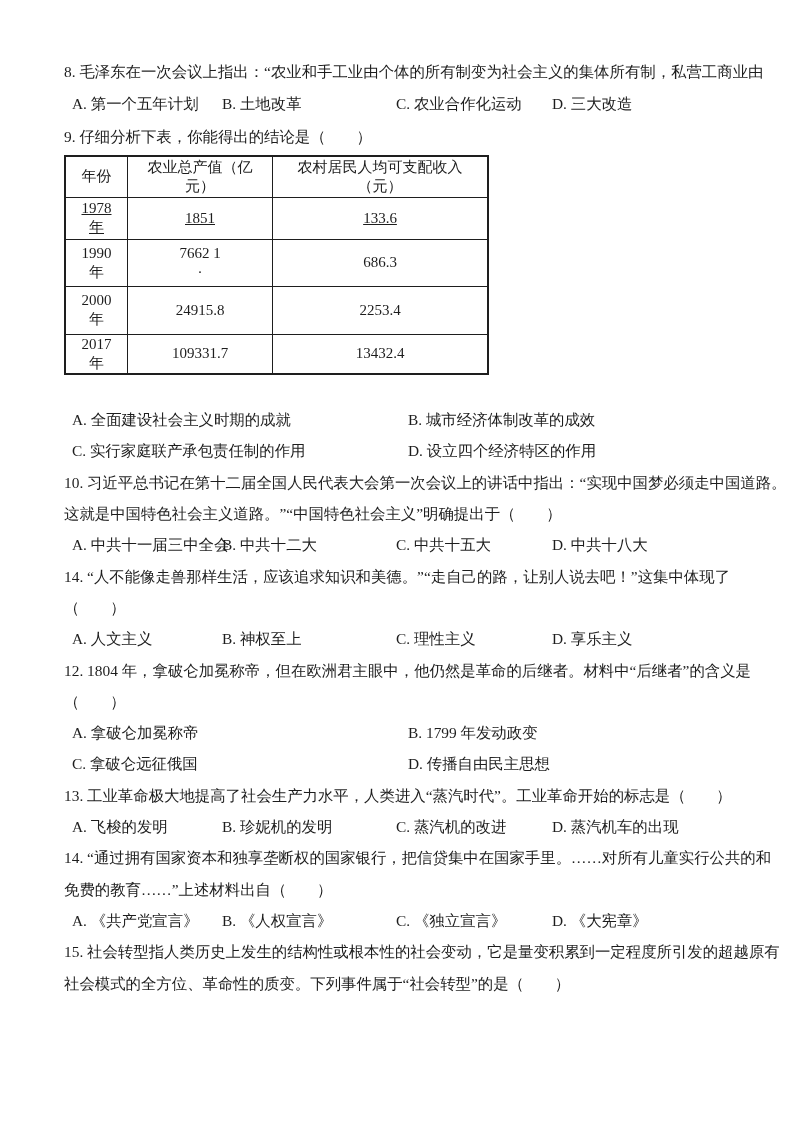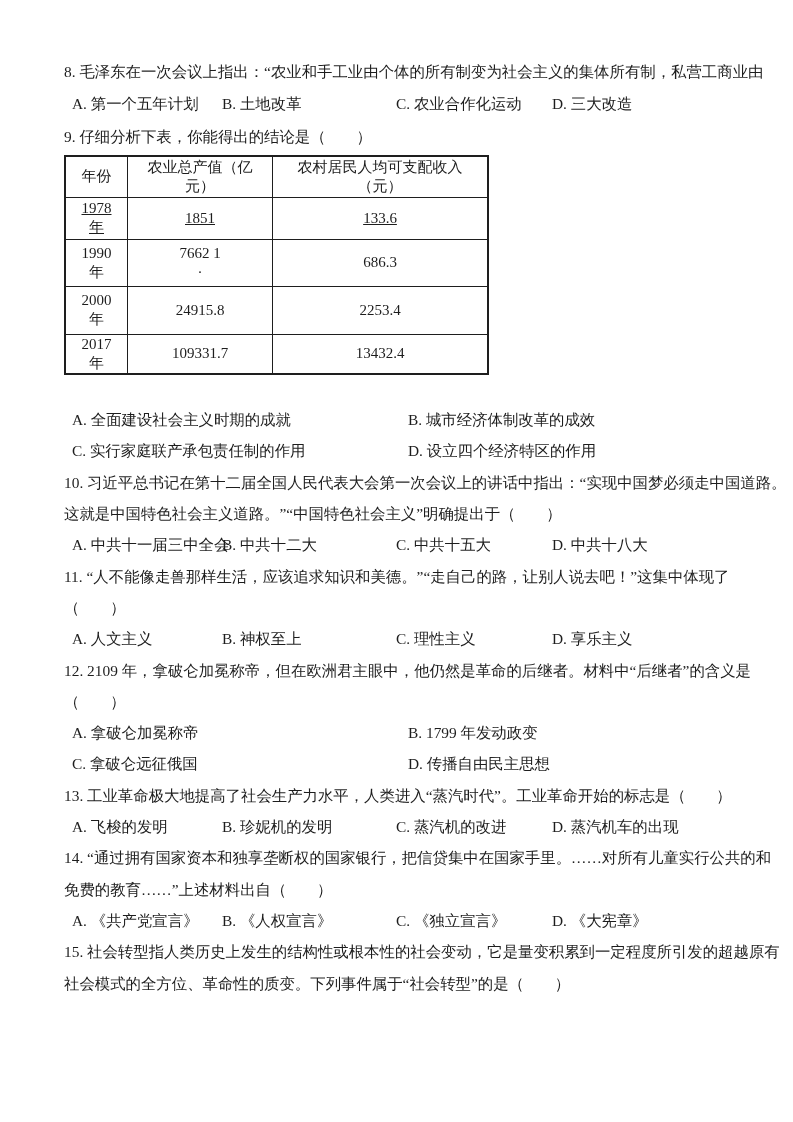--- a/index.html
+++ b/index.html
@@ -104,30 +104,30 @@
 
       <div class="ln">10. 习近平总书记在第十二届全国人民代表大会第一次会议上的讲话中指出：“实现中国梦必须走中国道路。</div>
       <div class="ln">这就是中国特色社会主义道路。”“中国特色社会主义”明确提出于（　　）</div>
       <div class="row">
         <span class="opt o1">A. 中共十一届三中全会</span>
         <span class="opt o2">B. 中共十二大</span>
         <span class="opt o3">C. 中共十五大</span>
         <span class="opt o4">D. 中共十八大</span>
       </div>
 
-      <div class="ln">11. “人不能像走兽那样生活，应该追求知识和美德。”“走自己的路，让别人说去吧！”这集中体现了</div>
+      <div class="ln">14. “人不能像走兽那样生活，应该追求知识和美德。”“走自己的路，让别人说去吧！”这集中体现了</div>
       <div class="ln">（　　）</div>
       <div class="row">
         <span class="opt o1">A. 人文主义</span>
         <span class="opt o2">B. 神权至上</span>
         <span class="opt o3">C. 理性主义</span>
         <span class="opt o4">D. 享乐主义</span>
       </div>
 
-      <div class="ln">12. 2109 年，拿破仑加冕称帝，但在欧洲君主眼中，他仍然是革命的后继者。材料中“后继者”的含义是</div>
+      <div class="ln">12. 1804 年，拿破仑加冕称帝，但在欧洲君主眼中，他仍然是革命的后继者。材料中“后继者”的含义是</div>
       <div class="ln">（　　）</div>
       <div class="row">
         <span class="opt o1">A. 拿破仑加冕称帝</span>
         <span class="opt b2">B. 1799 年发动政变</span>
       </div>
       <div class="row">
         <span class="opt o1">C. 拿破仑远征俄国</span>
         <span class="opt b2">D. 传播自由民主思想</span>
       </div>
 

